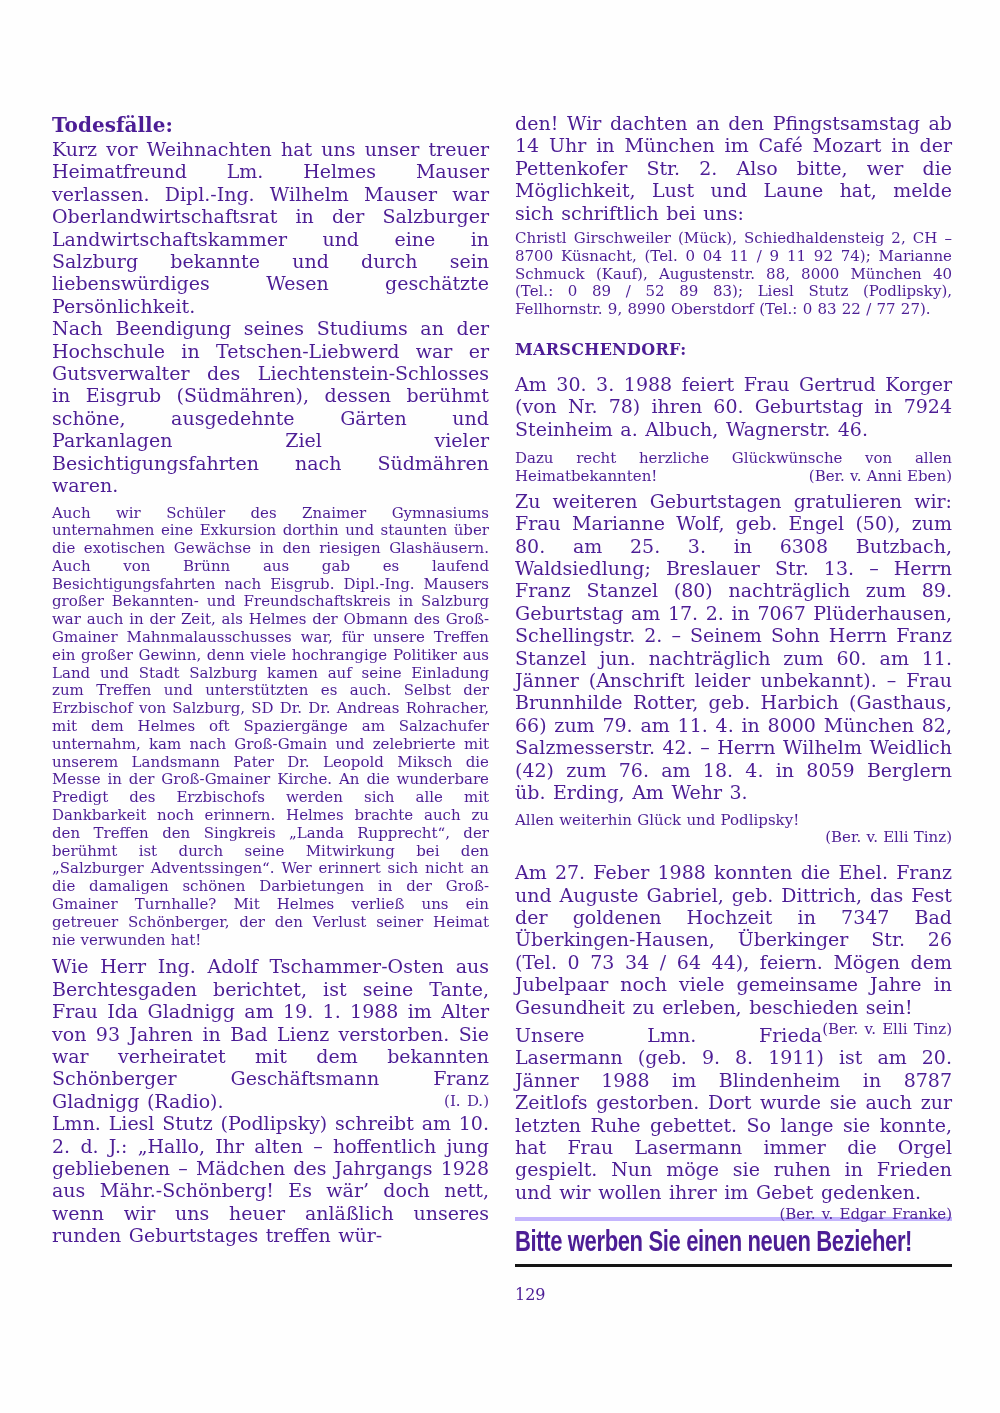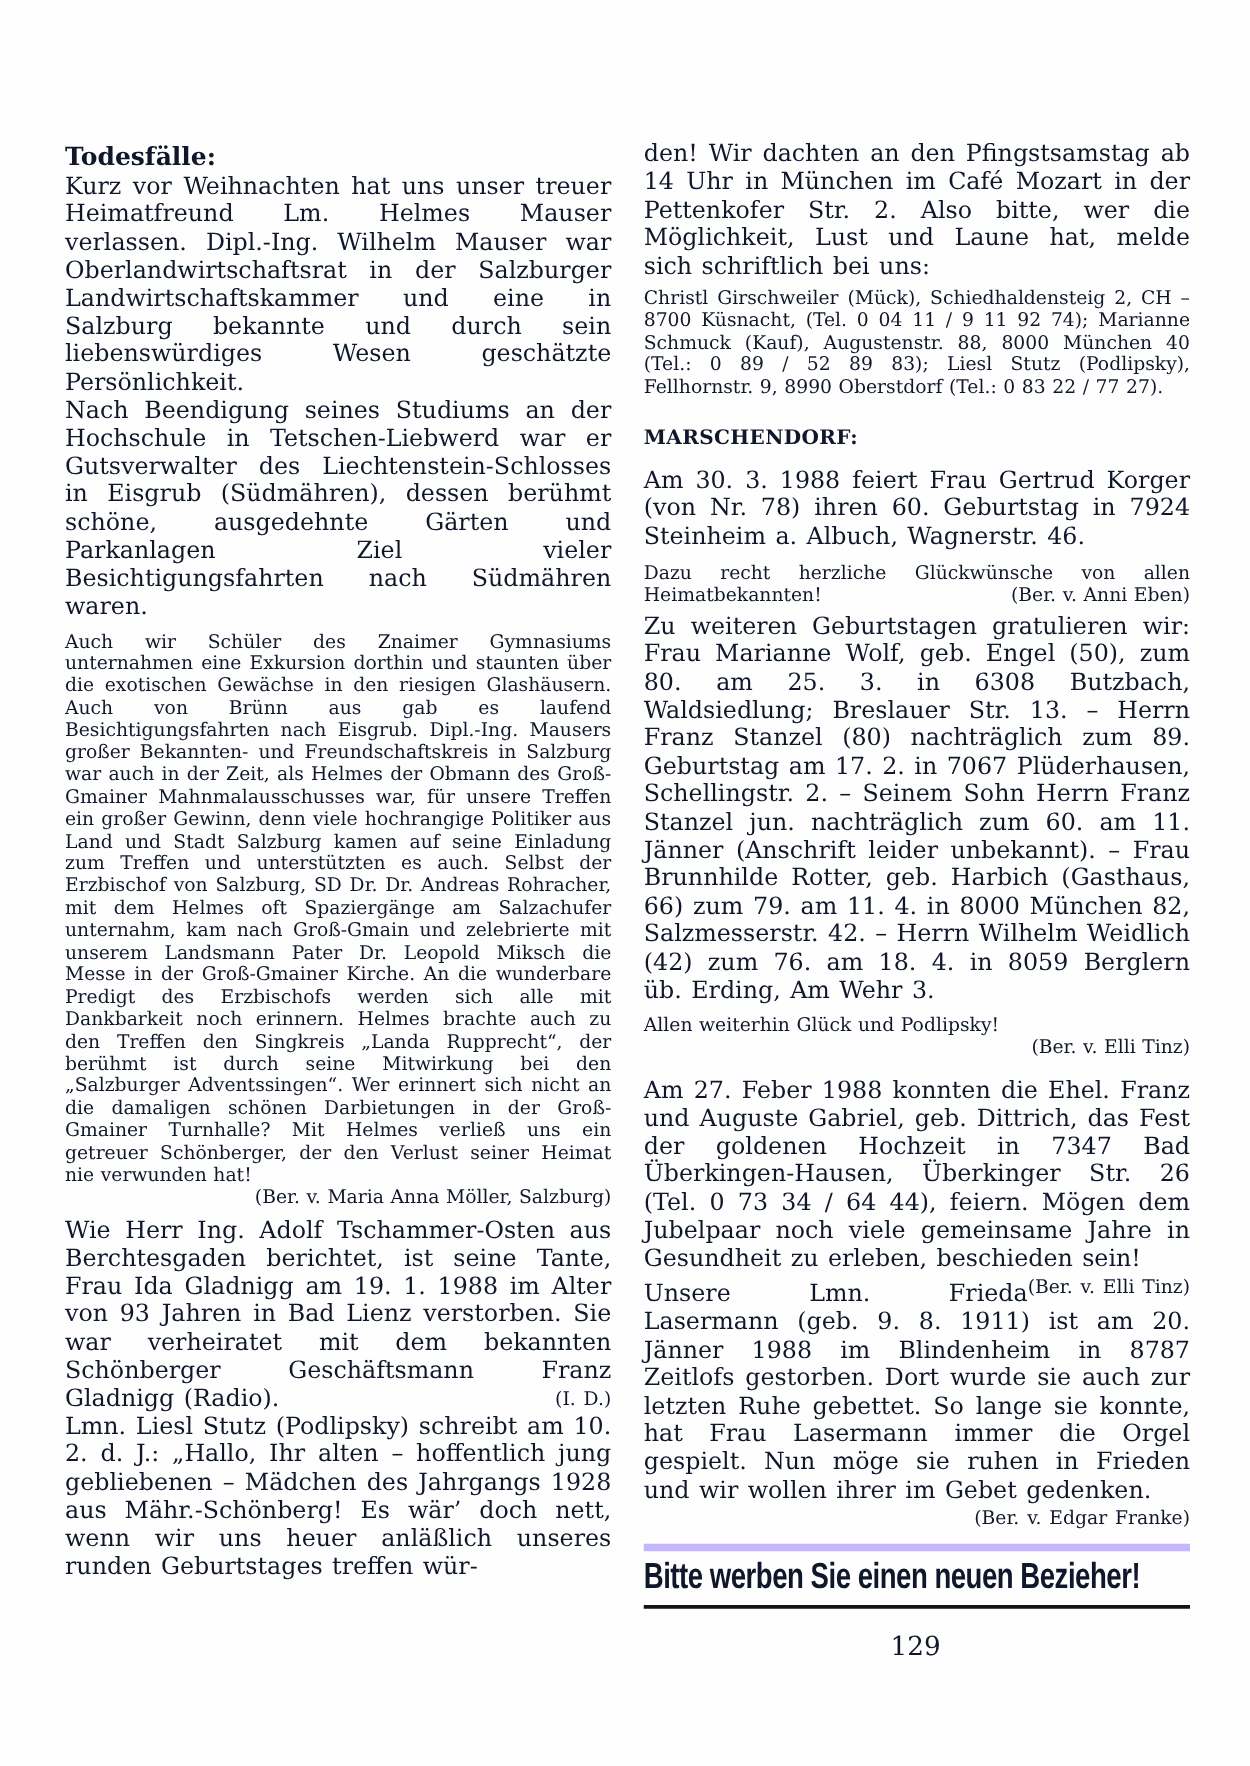--- a/index.html
+++ b/index.html
@@ -1,17 +1,17 @@
 <!DOCTYPE html>
 <html lang="de"><head>
 <meta charset="utf-8">
 <style>
   html,body{margin:0;padding:0;background:#ffffff;}
   .page{
-    width:1000px;height:1413px;background:#fefefe;color:#0f172a;
+    width:1000px;height:1413px;background:#fefefe;color:#4c1d95;
     font-family:"DejaVu Serif","Liberation Serif",serif;
     position:relative;overflow:hidden;box-sizing:border-box;
     padding:112px 48px 0 52px;
   }
   .cols{display:flex;gap:26px;}
   .col{width:437px;flex:0 0 437px;}
   p{margin:0;}
   .j{text-align:justify;}
   .body{font-size:19px;line-height:22.4px;word-spacing:1.5px;}
   .small{font-size:15px;line-height:17.8px;word-spacing:0.5px;}
@@ -20,41 +20,40 @@
   .b{font-weight:400;margin-top:30px;}
   .att{float:right;font-size:15px;line-height:inherit;}
   .att-line{text-align:right;}
   .sp4{margin-top:4px;}
   .sp6{margin-top:6px;}
   .sp8{margin-top:8px;}
   .sp10{margin-top:10px;}
   .sp14{margin-top:14px;}
   .sp28{margin-top:28px;}
   .banner{
-    margin-top:32px;border-top:6px solid #c4b5fd;border-bottom:3px solid #151515;
+    margin-top:14px;border-top:4px solid #c4b5fd;border-bottom:3px solid #151515;
     padding:4px 0 6px 0;white-space:nowrap;
   }
   .banner-text{
     display:inline-block;font-family:"Liberation Sans",sans-serif;font-weight:700;
     font-size:29px;letter-spacing:-0.5px;transform:scaleX(0.76);transform-origin:left center;
   }
-  .pagenum{margin-top:18px;text-align:center;font-size:21px;padding-right:2px;}
+  .pagenum{margin-top:18px;text-align:left;font-size:16px;padding-right:2px;}
 </style>
 </head>
 <body>
 
 <div class="page">
   <div class="cols">
 
     <div class="col">
       <h2 class="h">Todesfälle:</h2>
       <p class="body j"><span>Kurz vor Weihnachten hat uns unser treuer Heimatfreund Lm. </span><span class="b">Helmes Mauser</span><span> verlassen. Dipl.-Ing. Wilhelm Mauser war Oberlandwirtschaftsrat in der Salzburger Landwirtschaftskammer und eine in Salzburg bekannte und durch sein liebenswürdiges Wesen geschätzte Persönlichkeit.</span></p>
       <p class="body j">Nach Beendigung seines Studiums an der Hochschule in Tetschen-Liebwerd war er Gutsverwalter des Liechtenstein-Schlosses in Eisgrub (Südmähren), dessen berühmt schöne, ausgedehnte Gärten und Parkanlagen Ziel vieler Besichtigungsfahrten nach Südmähren waren.</p>
       <p class="small j sp8">Auch wir Schüler des Znaimer Gymnasiums unternahmen eine Exkursion dorthin und staunten über die exotischen Gewächse in den riesigen Glashäusern. Auch von Brünn aus gab es laufend Besichtigungsfahrten nach Eisgrub. Dipl.-Ing. Mausers großer Bekannten- und Freundschaftskreis in Salzburg war auch in der Zeit, als Helmes der Obmann des Groß-Gmainer Mahnmalausschusses war, für unsere Treffen ein großer Gewinn, denn viele hochrangige Politiker aus Land und Stadt Salzburg kamen auf seine Einladung zum Treffen und unterstützten es auch. Selbst der Erzbischof von Salzburg, SD Dr. Dr. Andreas Rohracher, mit dem Helmes oft Spaziergänge am Salzachufer unternahm, kam nach Groß-Gmain und zelebrierte mit unserem Landsmann Pater Dr. Leopold Miksch die Messe in der Groß-Gmainer Kirche. An die wunderbare Predigt des Erzbischofs werden sich alle mit Dankbarkeit noch erinnern. Helmes brachte auch zu den Treffen den Singkreis „Landa Rupprecht“, der berühmt ist durch seine Mitwirkung bei den „Salzburger Adventssingen“. Wer erinnert sich nicht an die damaligen schönen Darbietungen in der Groß-Gmainer Turnhalle? Mit Helmes verließ uns ein getreuer Schönberger, der den Verlust seiner Heimat nie verwunden hat!</p>
-      <div class="small att-line">(Ber. v. Maria Anna Möller, Salzburg)</div>
       <p class="body j sp6"><span>Wie Herr Ing. Adolf Tschammer-Osten aus Berchtesgaden berichtet, ist seine Tante, Frau </span><span class="b">Ida Gladnigg</span><span> am 19. 1. 1988 im Alter von 93 Jahren in Bad Lienz verstorben. Sie war verheiratet mit dem bekannten Schönberger Geschäftsmann Franz Gladnigg (Radio).</span><span class="att">(I. D.)</span></p>
       <p class="body j"><span>Lmn. Liesl Stutz (Podlipsky) schreibt am 10. 2. d. J.: „</span><span class="b">Hallo,</span><span> Ihr alten – hoffentlich jung gebliebenen – </span><span class="b">Mädchen des Jahrgangs 1928</span><span> aus Mähr.-Schönberg! Es wär’ doch nett, wenn wir uns heuer anläßlich unseres runden Geburtstages treffen wür-</span></p>
     </div>
 
     <div class="col">
       <p class="body j"><span>den! Wir dachten an den Pfingstsamstag ab 14 Uhr </span><span class="b">in München im Café Mozart</span><span> in der Pettenkofer Str. 2. Also bitte, wer die Möglichkeit, Lust und Laune hat, melde sich schriftlich bei uns:</span></p>
       <p class="small j sp6"><span class="b">Christl Girschweiler (Mück),</span><span> Schiedhaldensteig 2, CH – 8700 Küsnacht, (Tel. 0 04 11 / 9 11 92 74); </span><span class="b">Marianne Schmuck (Kauf),</span><span> Augustenstr. 88, 8000 München 40 (Tel.: 0 89 / 52 89 83); </span><span class="b">Liesl Stutz (Podlipsky),</span><span> Fellhornstr. 9, 8990 Oberstdorf (Tel.: 0 83 22 / 77 27).</span></p>
       <h2 class="h2">MARSCHENDORF:</h2>
       <p class="body j"><span>Am 30. 3. 1988 feiert Frau </span><span class="b">Gertrud Korger</span><span> (von Nr. 78) ihren 60. Geburtstag in 7924 Steinheim a. Albuch, Wagnerstr. 46.</span></p>
       <p class="small j sp10"><span>Dazu recht herzliche Glückwünsche von allen Heimatbekannten!</span><span class="att">(Ber. v. Anni Eben)</span></p>

